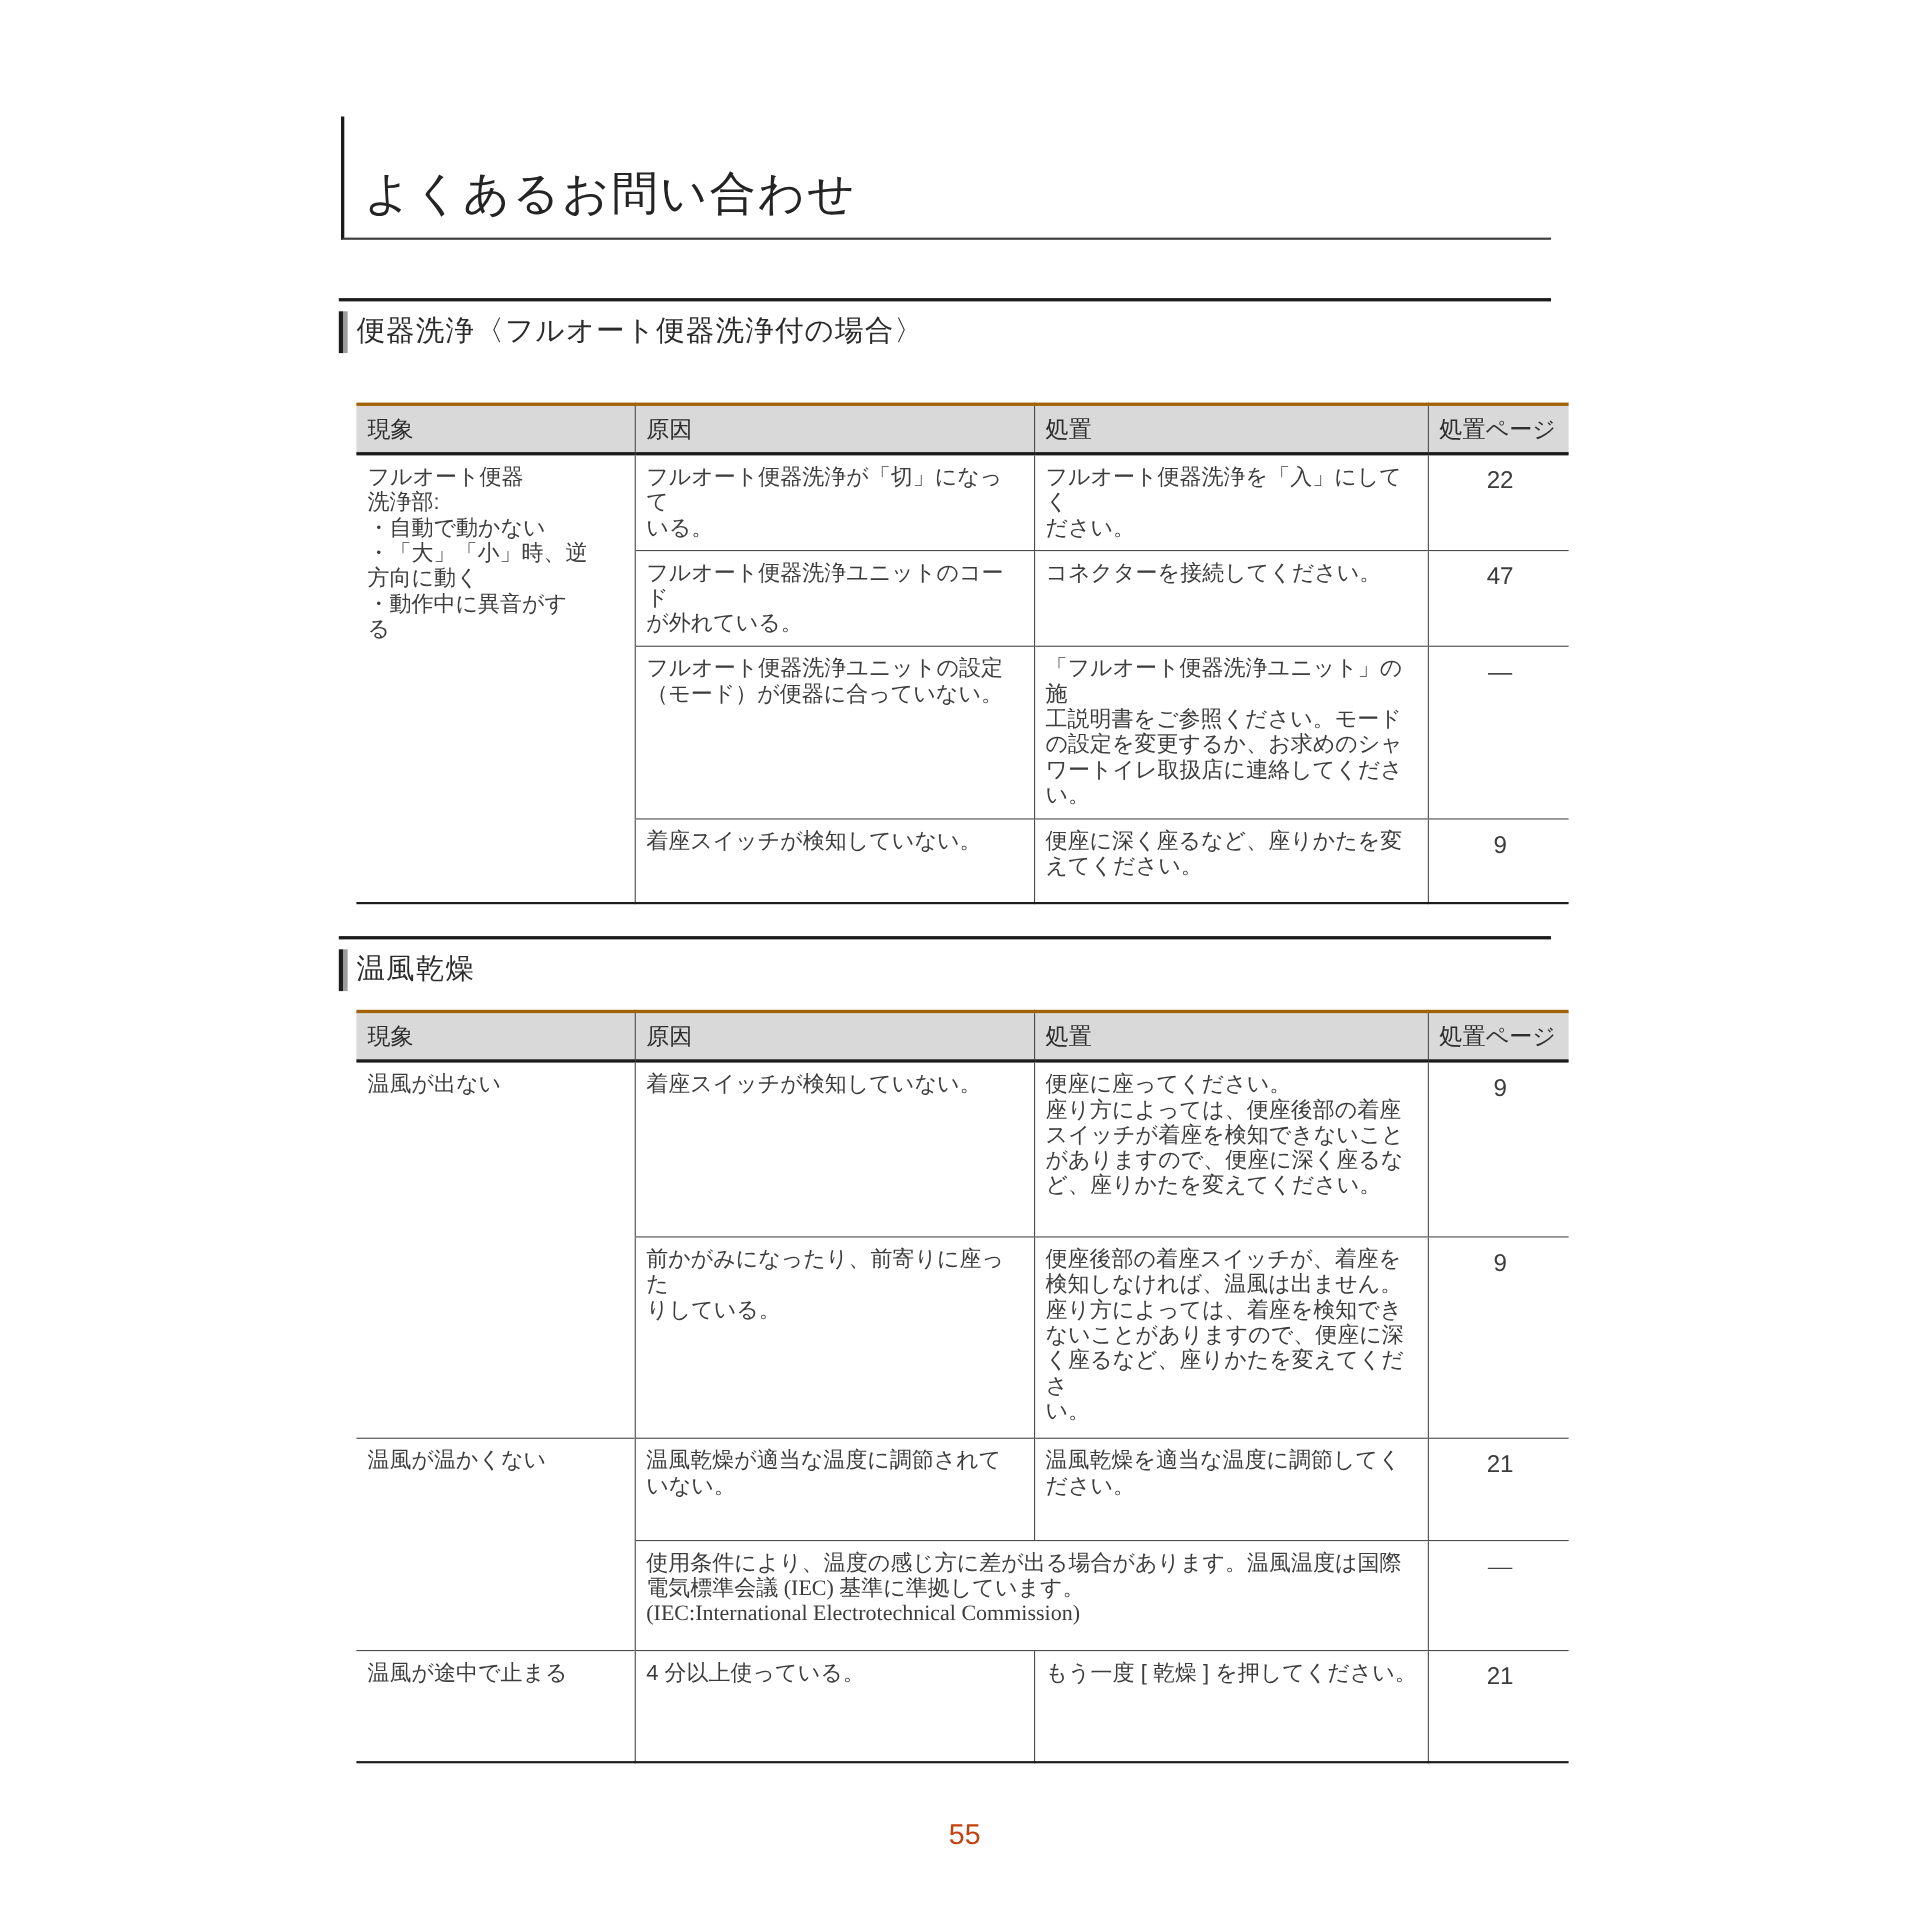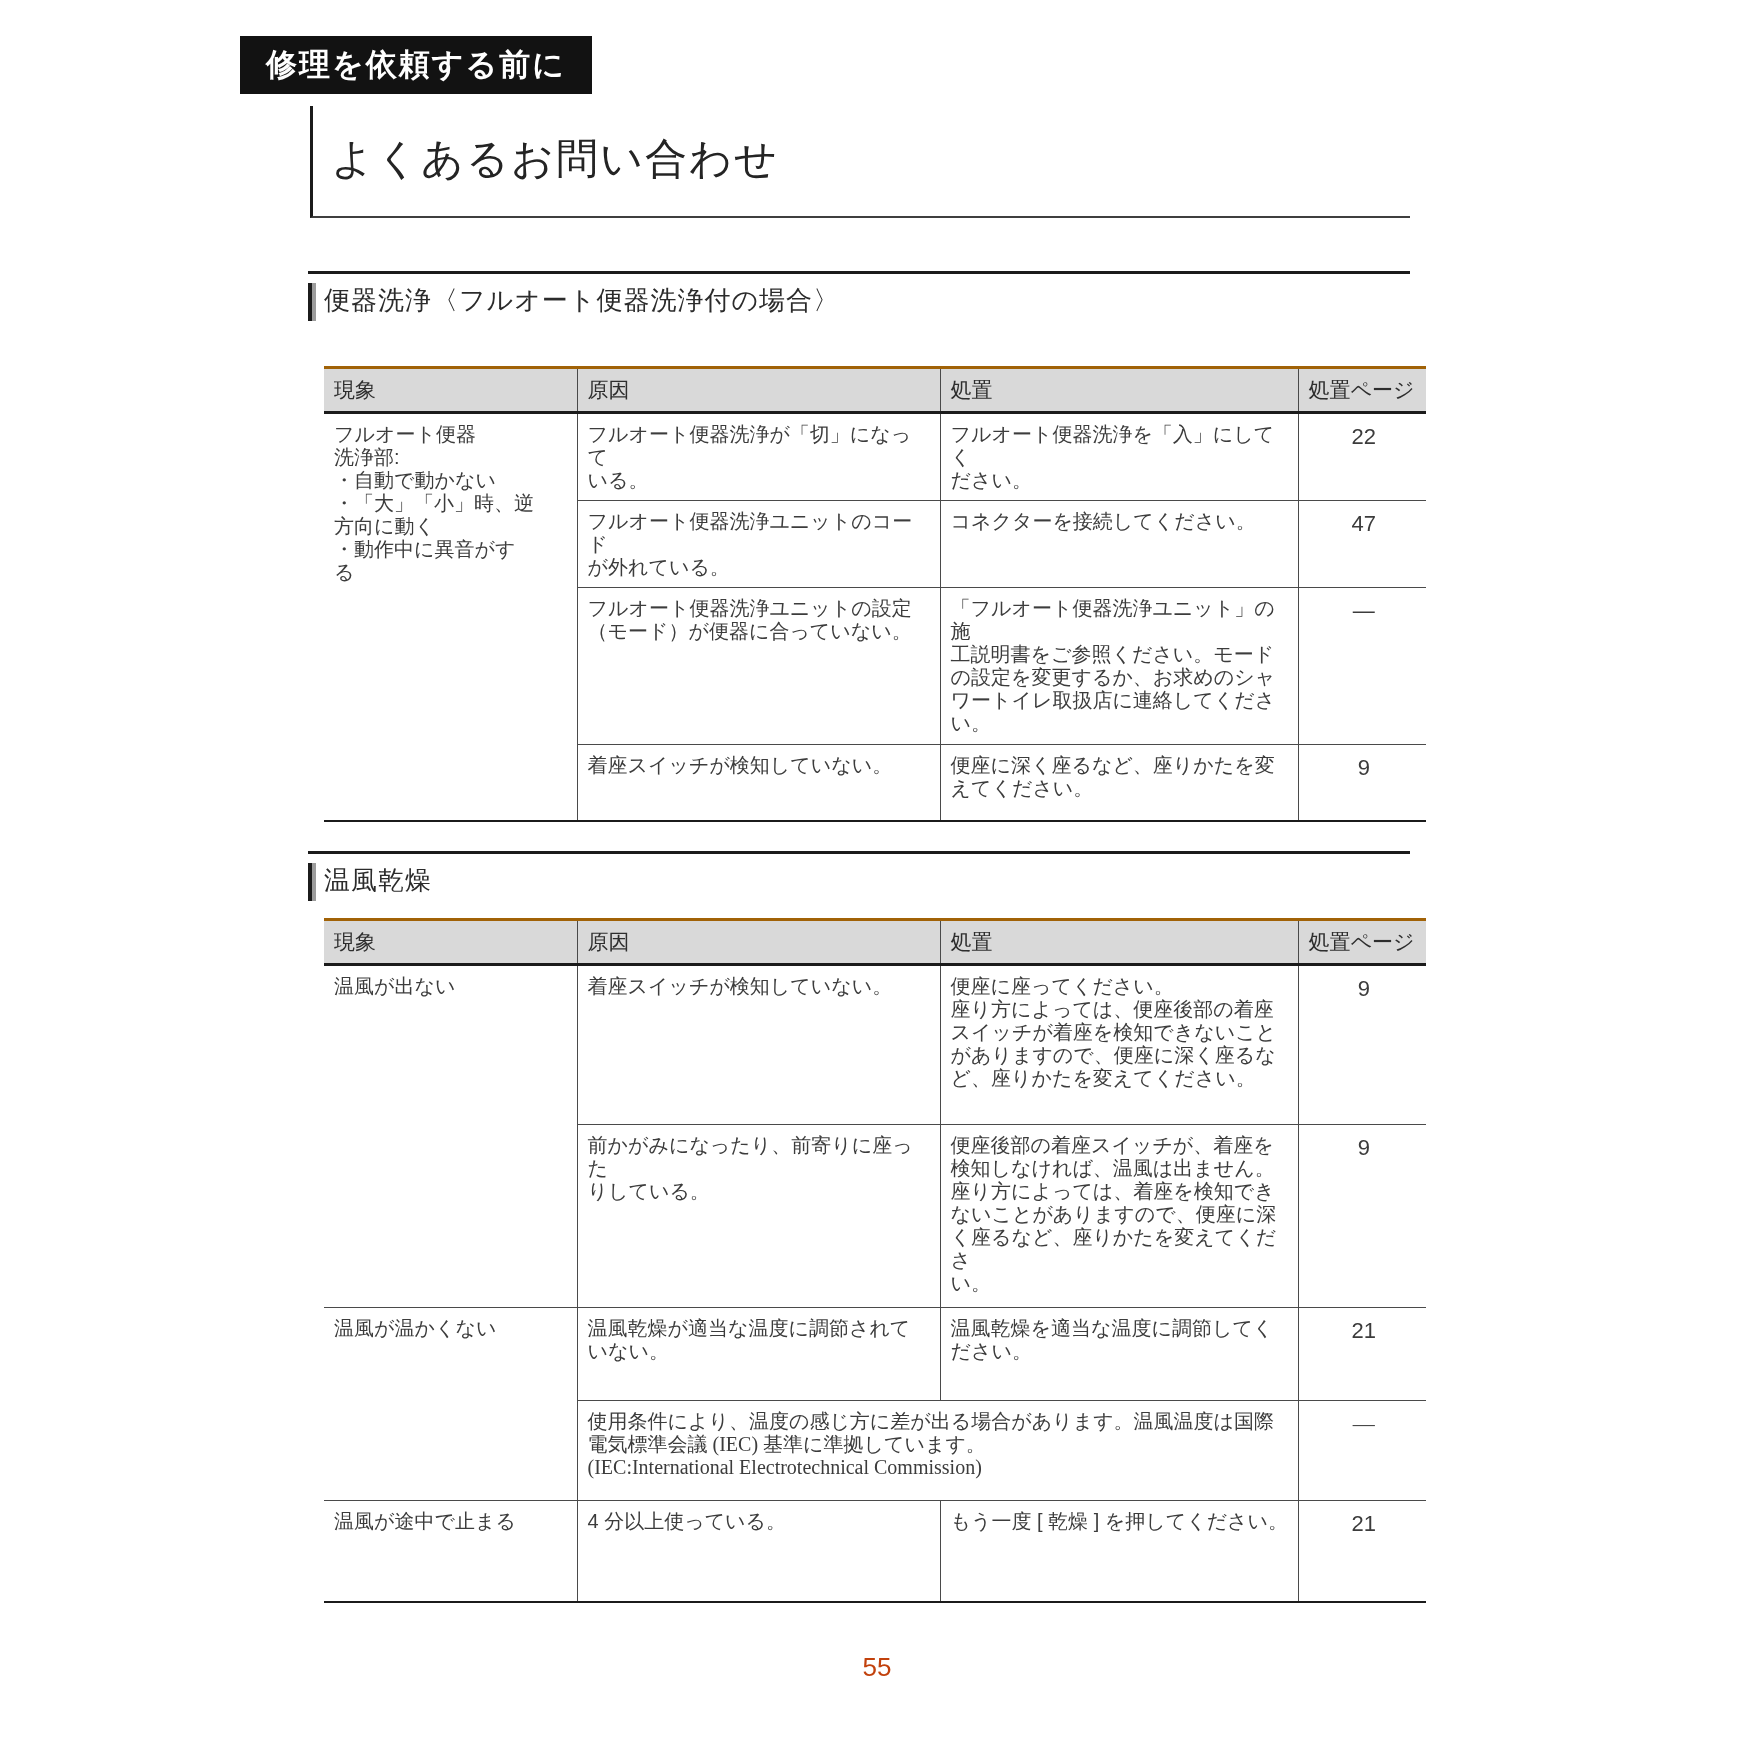--- a/index.html
+++ b/index.html
@@ -25,21 +25,21 @@
   
   .title-block {
     position: absolute; left: 310px; top: 106px;
     width: 1100px; height: 112px;
     border-left: 3px solid #1b1b1b;
     border-bottom: 2px solid #3f3f3f;
     display: flex; align-items: flex-end;
   }
   .title-block h1 {
     font-size: 42px; font-weight: normal; color: #242424;
-    padding: 0 0 29px 18px; letter-spacing: 2px;
+    padding: 0 0 12px 18px; letter-spacing: 2px;
   }
 
   
   .section-heading {
     position: absolute; left: 308px; width: 1102px;
     border-top: 3px solid #1b1b1b;
     padding: 9px 0 0 0;
     display: flex; 
   }
   .section-heading .accent {
@@ -87,23 +87,20 @@
   .page-number {
     position: absolute; left: 0; top: 1652px; width: 1754px;
     text-align: center; font-size: 26px; color: #c2410c;
   }
 </style>
 </head>
 <body>
 
 <div class="page">
 
-  <div class="tag-box">
-    <span>修理を依頼する前に</span>
-  </div>
 
   <div class="title-block">
     <h1>よくあるお問い合わせ</h1>
   </div>
 
   <div class="section-heading" id="section1">
     <span class="accent"></span>
     <span class="heading-text">便器洗浄〈フルオート便器洗浄付の場合〉</span>
   </div>
 

